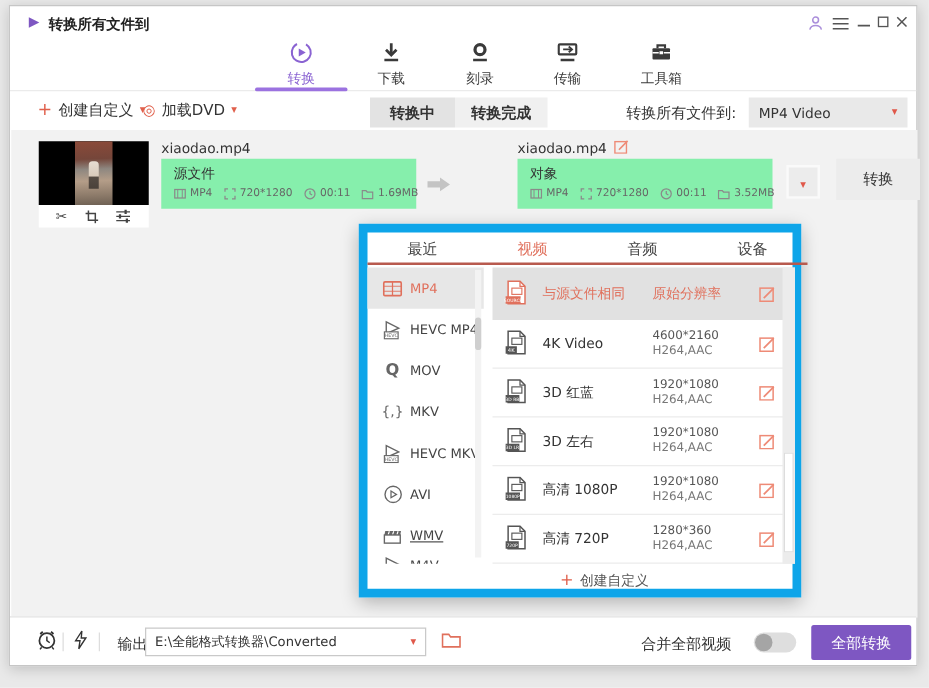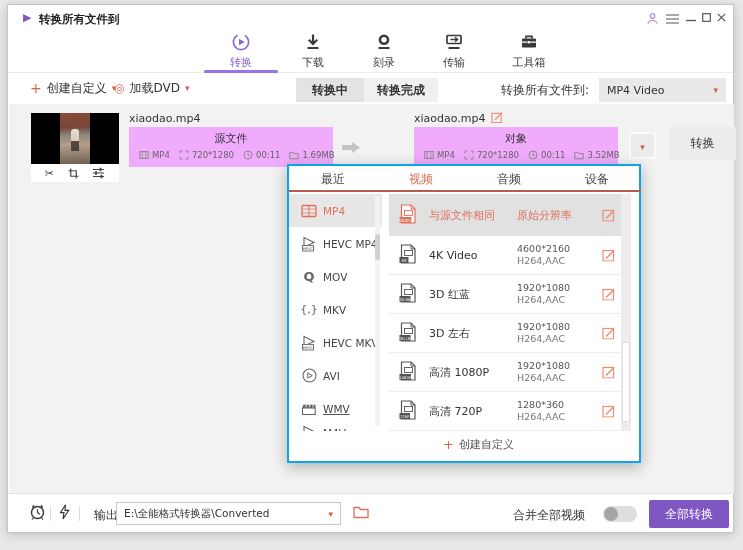--- a/index.html
+++ b/index.html
@@ -28,28 +28,28 @@
   
   .tbgrp { position: absolute; top: 74px; height: 18px; display: flex; align-items: center; gap: 5px; font-size: 12px; color: #333; cursor: pointer; }
   .orange { color: #e0604c; }
   .caret { font-size: 9px; color: #e0604c; }
   .segtab { position: absolute; top: 73px; height: 24px; line-height: 24px; text-align: center; font-size: 12px; color: #333; cursor: pointer; font-weight: bold; }
   .convert-to-lbl { position: absolute; left: 493px; top: 77px; font-size: 12px; color: #333; }
   .ddl { background: #e9e9e9; display: flex; align-items: center; justify-content: space-between; padding: 0 8px; font-size: 11px; color: #333; cursor: pointer; }
   
   #content { position: absolute; left: 1px; top: 99px; width: 725px; height: 390px; background: #f2f2f2; }
   .fname { font-size: 11px; color: #333; }
-  .fbox { position: absolute; background: #f0abfc; width: 204px; height: 40px; padding: 4px 10px; text-align: center; }
+  .fbox { position: absolute; background: #86efac; width: 204px; height: 40px; padding: 4px 10px; }
   .fbox .blbl { font-size: 11px; color: #333; }
   .inf { display: flex; align-items: center; gap: 9px; margin-top: 4px; }
   .inf .pair { display: flex; align-items: center; gap: 3px; font-size: 8.5px; color: #666; white-space: nowrap; }
   .editstrip { position: absolute; left: 23px; top: 159px; width: 88px; height: 18px; background: #fff; display: flex; align-items: center; justify-content: space-evenly; }
   .btn-gray { background: #ececec; border: none; font-size: 12px; color: #333; cursor: pointer; font-family: inherit; }
   
-  #popup { position: absolute; left: 279px; top: 159px; width: 354px; height: 299px; background: #fff; border: 2px solid #0ea5e9; box-shadow: 0 4px 14px rgba(0,0,0,.28); }
+  #popup { position: absolute; left: 279px; top: 174px; width: 354px; height: 299px; background: #fff; border: 7px solid #0ea5e9; box-shadow: 0 4px 14px rgba(0,0,0,.28); }
   .ptabs { position: absolute; left: 0; top: 0; width: 352px; height: 26px; display: flex; border-bottom: 2px solid #b85a4e; }
   .ptab { flex: 1; text-align: center; line-height: 26px; font-size: 12px; color: #444; cursor: pointer; }
   .ptab.active { color: #e0705c; }
   .fitem { position: absolute; left: 0; width: 93px; height: 33px; display: flex; align-items: center; cursor: pointer; color: #555; }
   .fitem .fic { width: 24px; margin-left: 8px; display: flex; justify-content: center; color: #666; }
   .fitem .flb { font-size: 10.5px; color: #444; margin-left: 2px; white-space: nowrap; }
   .fitem.sel { background: #e7e7e7; }
   .fitem.sel .flb, .fitem.sel .fic { color: #e0705c; }
   .prow { position: absolute; left: 100px; width: 242px; height: 39px; border-bottom: 1px solid #ececec; cursor: pointer; }
   .prow.sel { background: #e1e1e1; border-bottom: none; }
@@ -351,21 +351,21 @@
         <svg width="17" height="16" viewBox="0 0 17 16">
             <path d="M3,1.5 L13,6.5 L3,11 Z" fill="none" stroke="currentColor" stroke-width="1.1"></path>
           </svg>
       </span>
       <span class="flb" style="margin-top:10px;">M4V</span>
     </div>
     <div class="lscroll">
         <div class="lthumb"></div>
       </div>
 
-    <div class="prow sel" style="top:28px;height:42px;font-family:Liberation Serif, serif;">
+    <div class="prow sel" style="top:28px;height:42px;">
       <span class="picon">
         <svg width="22" height="22" viewBox="0 0 22 22">
             <path d="M4.5,1 H14 L18,5 V19 H4.5 Z" fill="#fff" stroke="#e0705c" stroke-width="1.2"></path>
             <path d="M14,1 V5 H18" fill="none" stroke="#e0705c" stroke-width="1"></path>
             <rect x="7.5" y="6.5" width="8" height="5" fill="none" stroke="#e0705c" stroke-width="0.9"></rect>
             <rect x="2.5" y="13" width="12" height="6" fill="#e0705c"></rect>
             <text x="8.5" y="17.6" font-size="3.6" text-anchor="middle" fill="#fff">SOURCE</text>
           </svg>
       </span>
       <span class="pname">与源文件相同</span>

